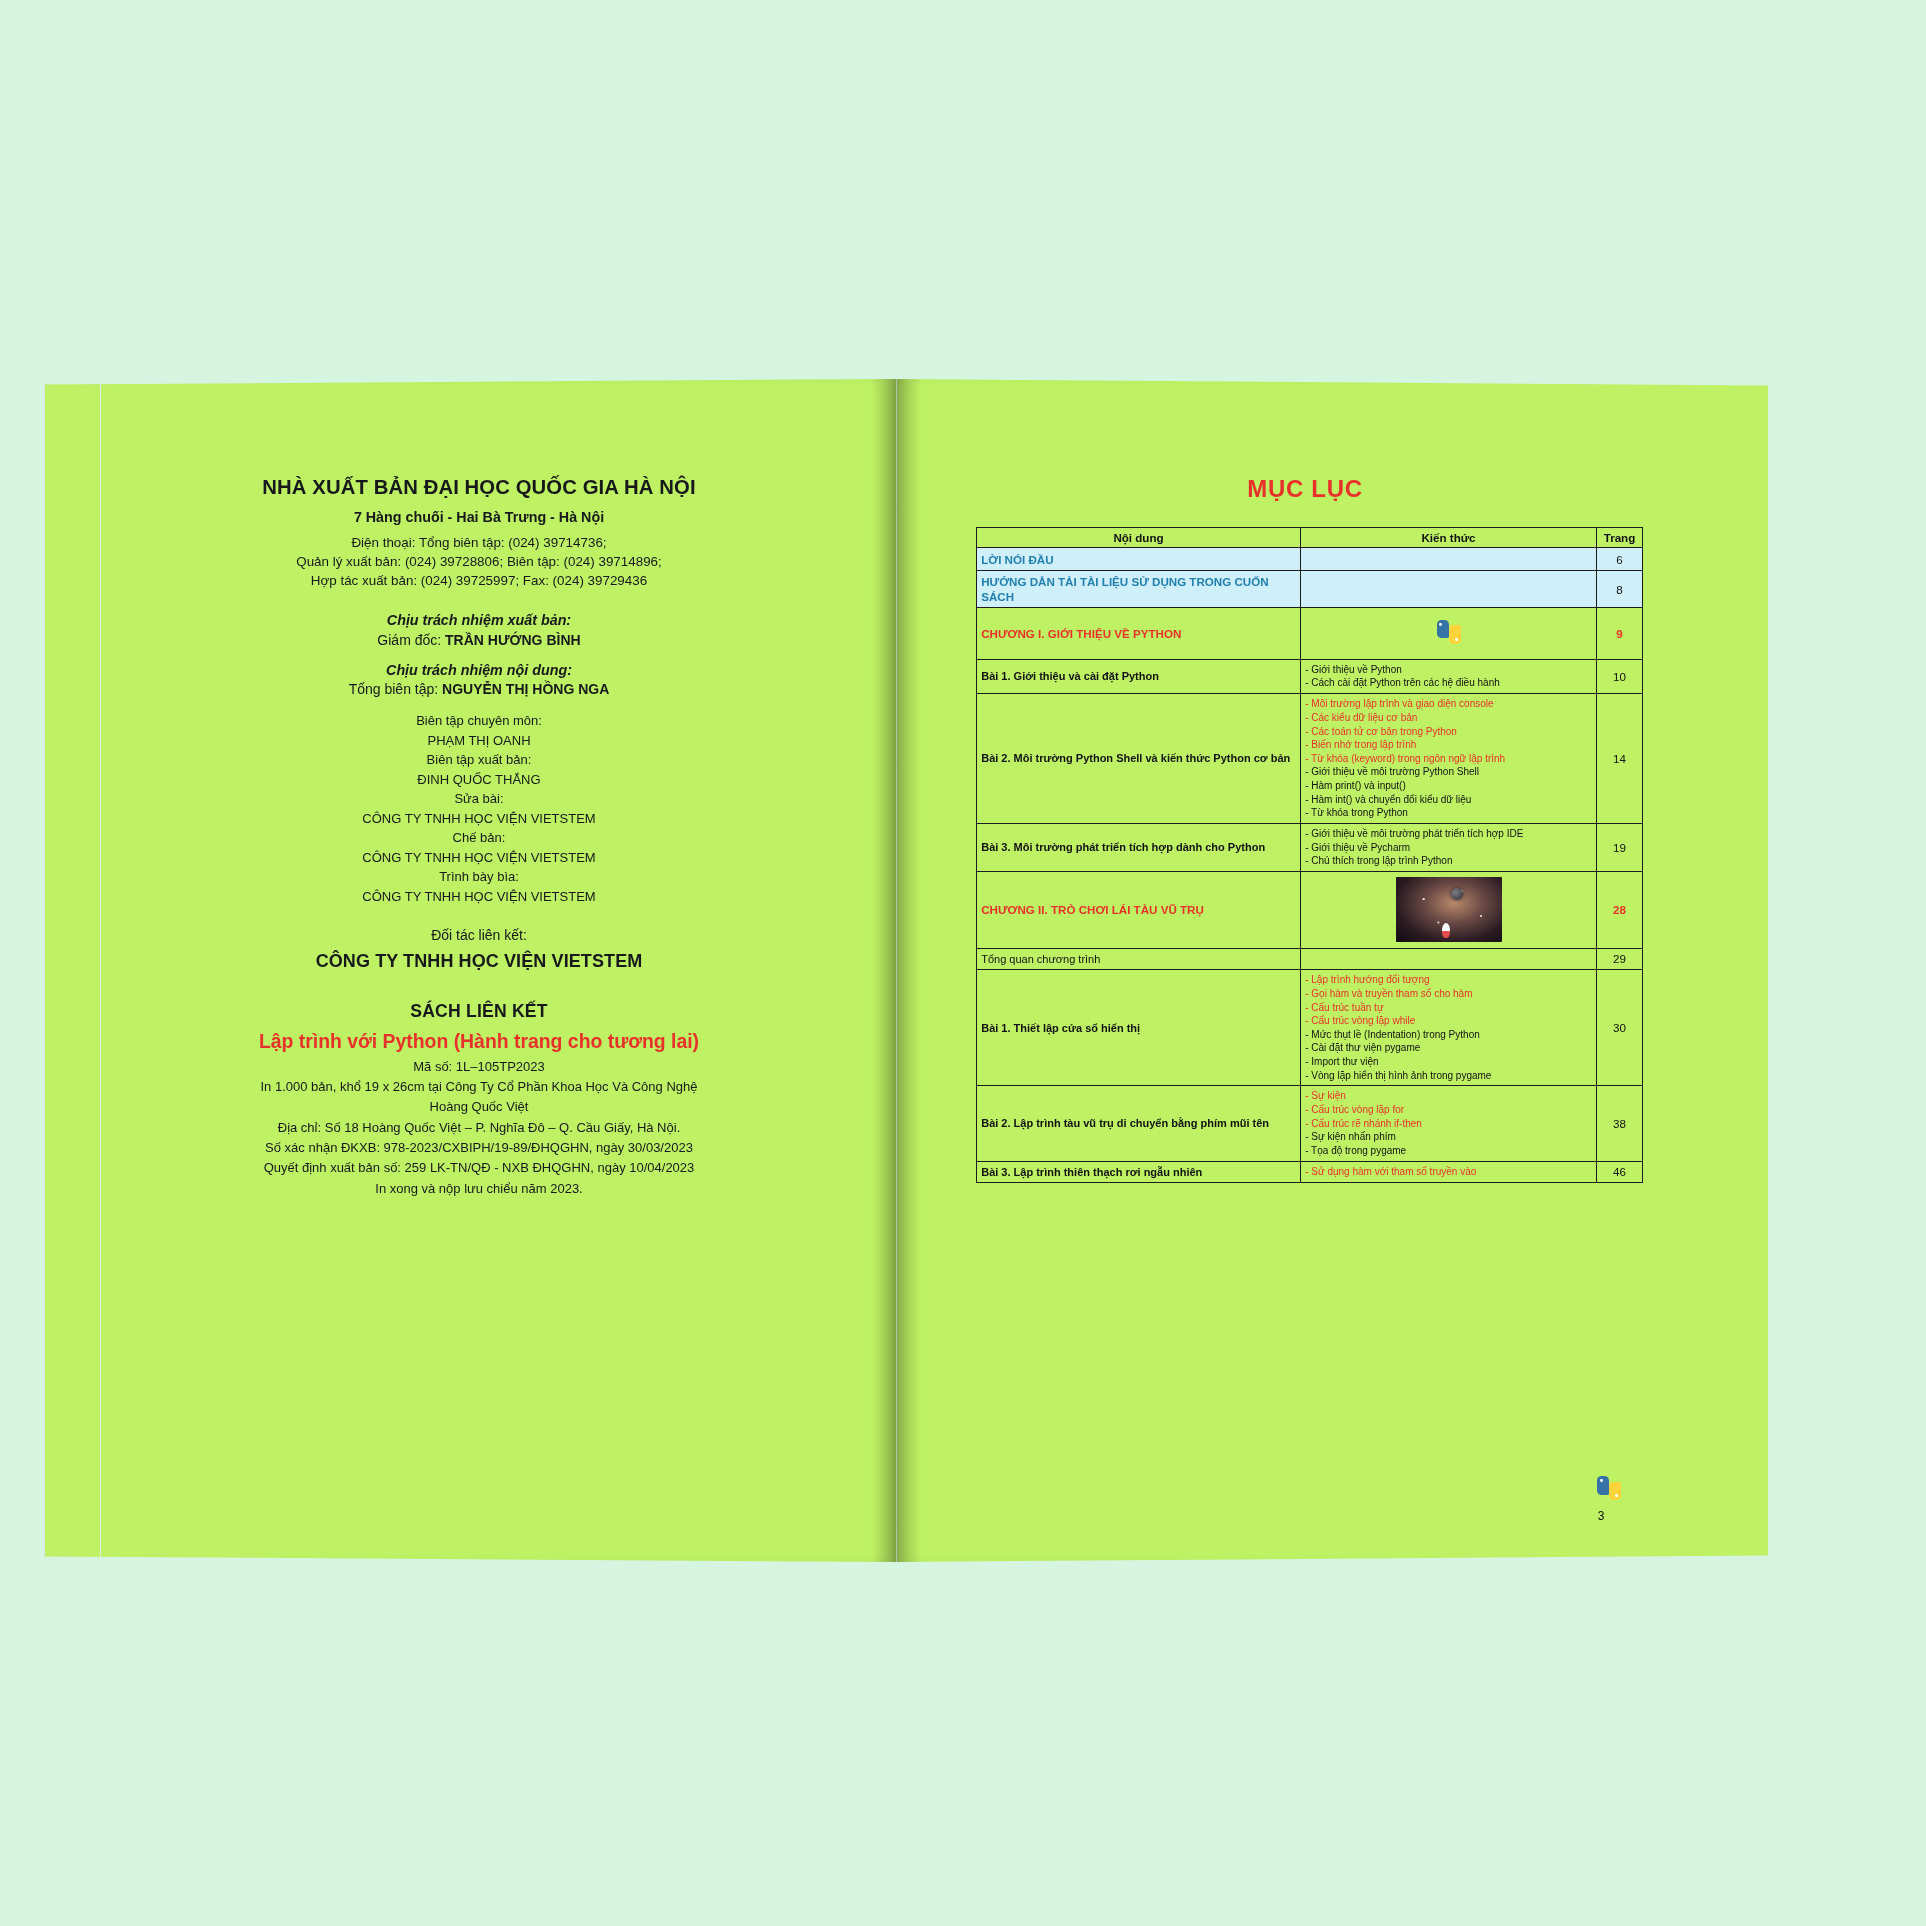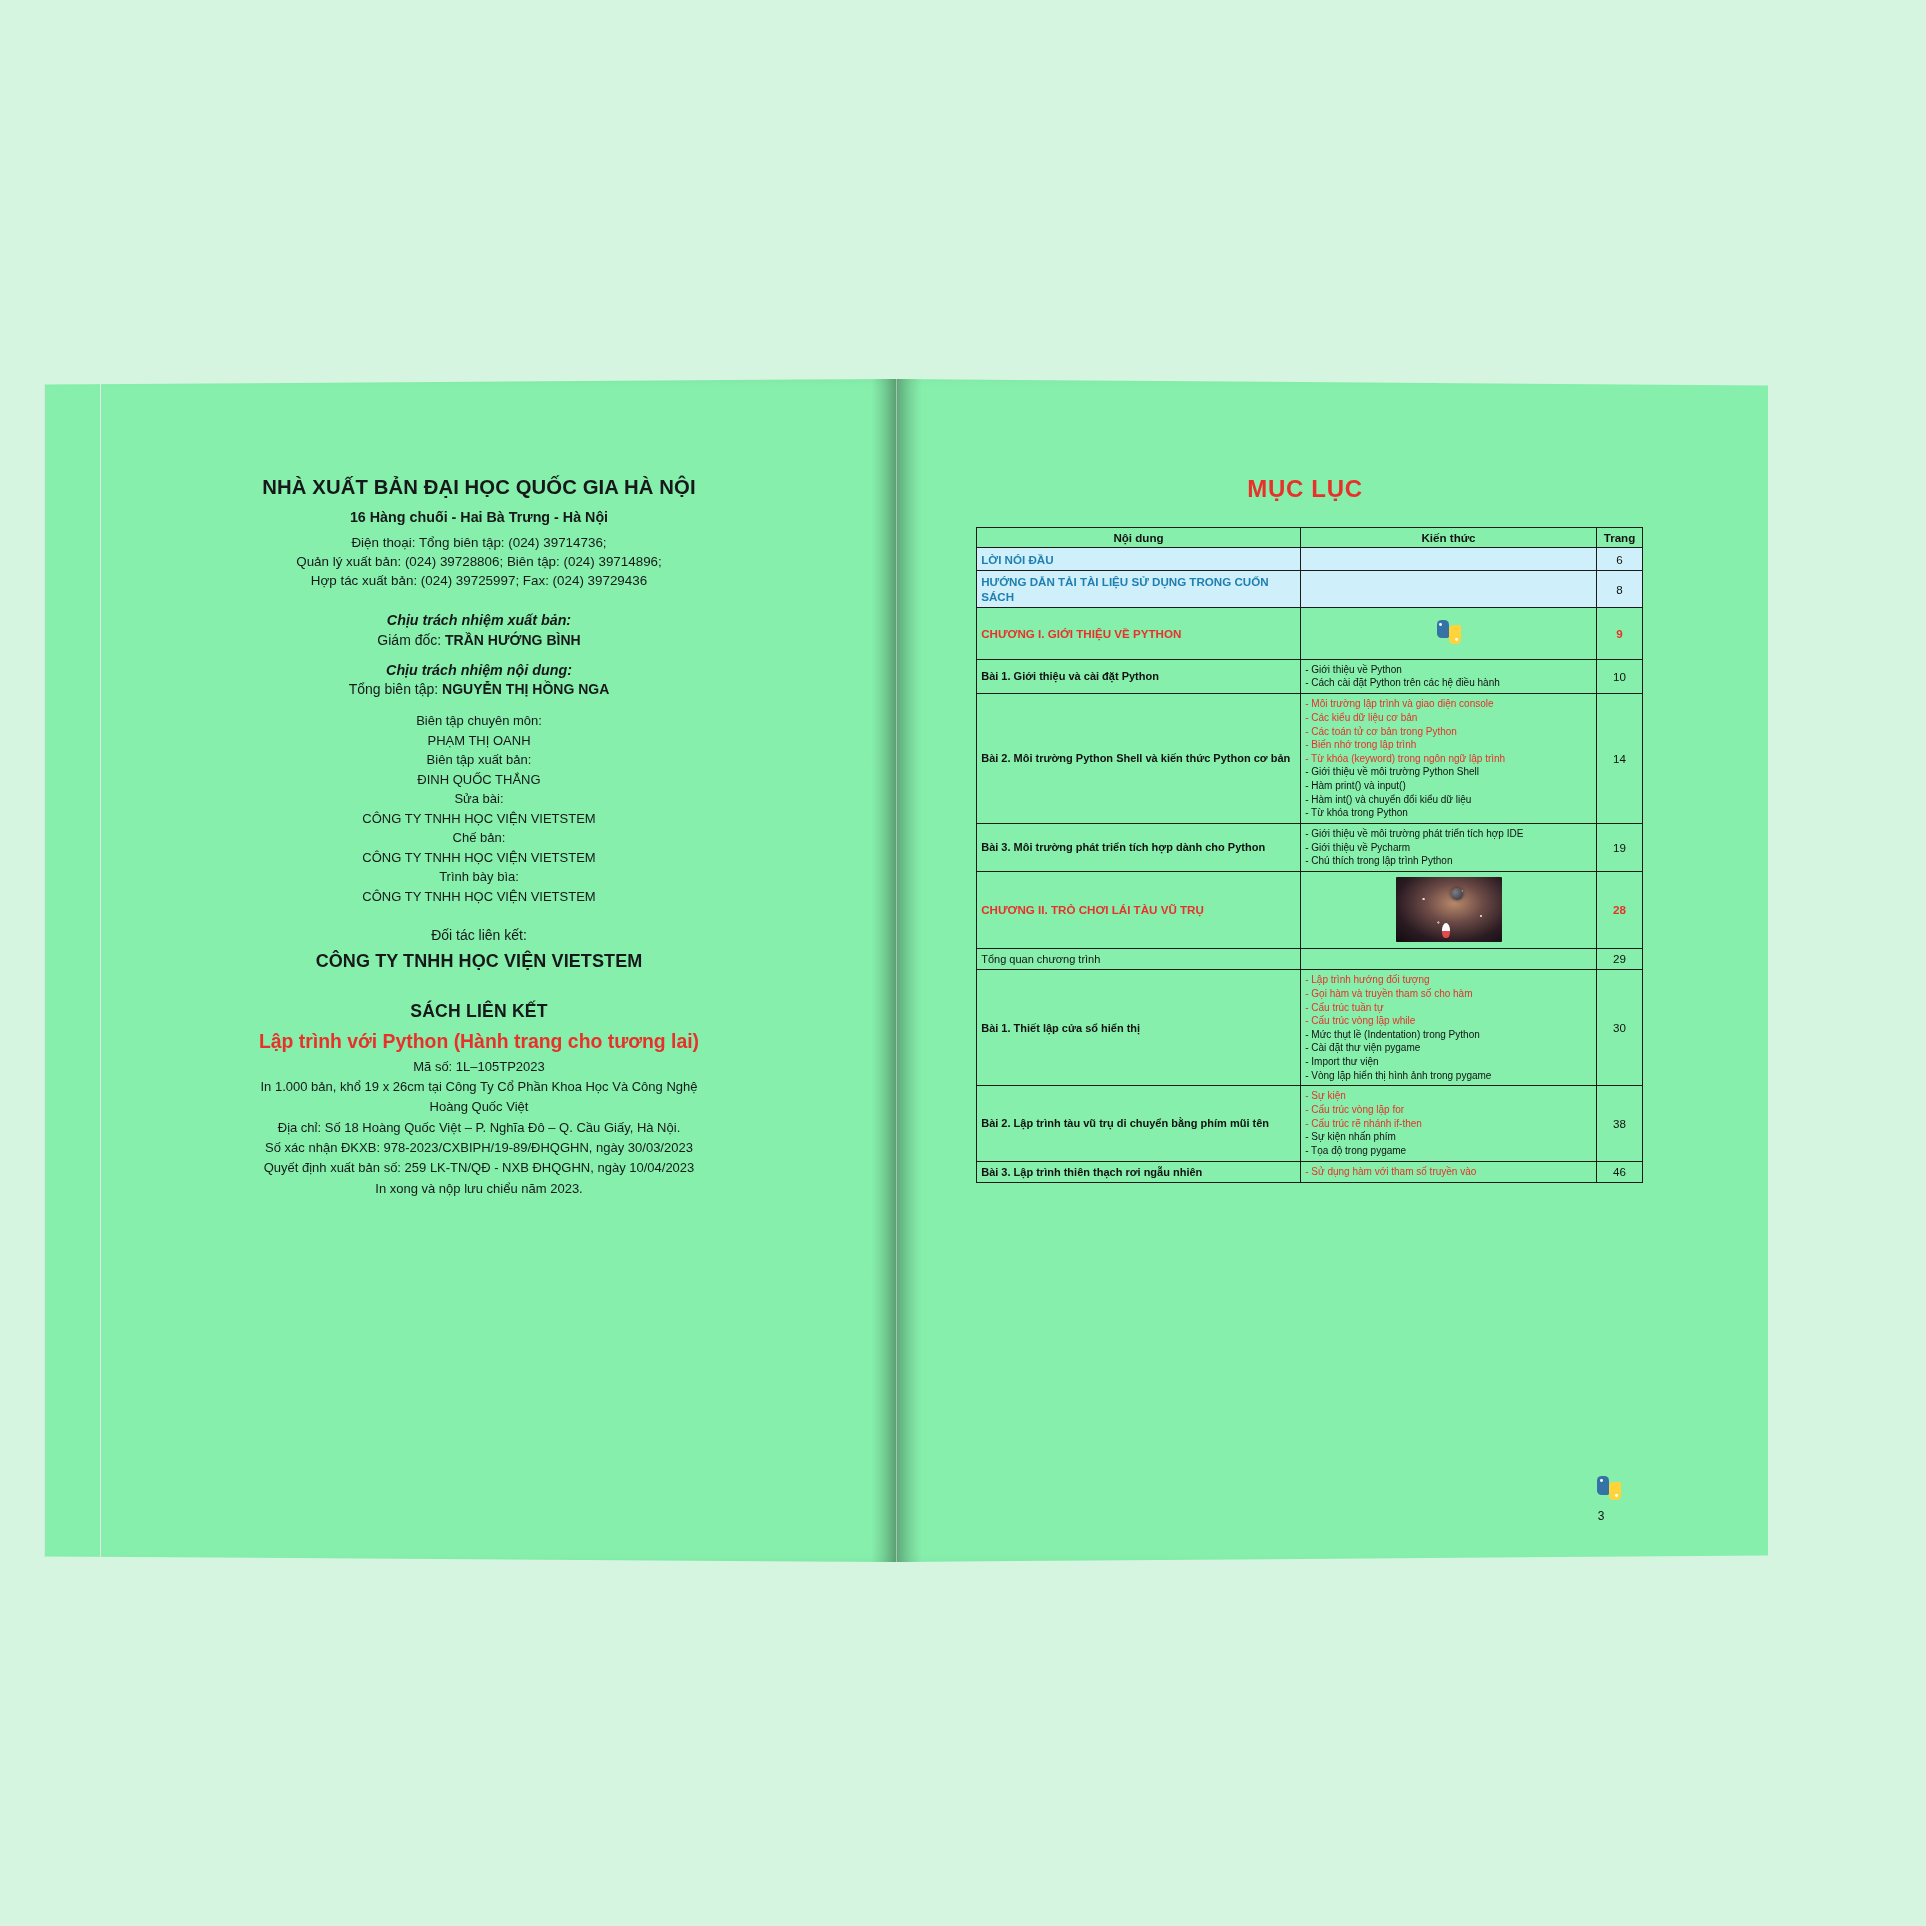--- a/index.html
+++ b/index.html
@@ -39,21 +39,21 @@
   .edge-blue   { right: 59px; top: 10.2px;  bottom: 10.2px; width: 36px;  background: #7ecbe8; }
   .edge-blue2  { right: 50px; top: 14px;  bottom: 14px; width: 12px;  background: #9fd9ef; }
   .edge-white  { right: 40px;  top: 12px;  bottom: 12px; width: 12px;  background: #f3f6f8; }
   .edge-yellow { right: 29px;  top: 15.7px;  bottom: 15.7px; width: 12px;  background: #ffe6a0; }
   .edge-orange { right: 19.4px;  top: 19.4px;  bottom: 19.4px; width: 10.2px;  background: #ffc98b; }
   .edge-red    { right: 11px;  top: 24px;  bottom: 24px; width: 9.2px;  background: #f2837c; }
 
   .page {
     position: absolute;
     top: 0;
-    background: #86efac;
+    background: #bef264;
   }
   .page-left {
     left: 0;
     width: 851px;
     height: 1183px;
     box-shadow: inset -11px 0 18.5px -11px rgba(0,0,0,0.28);
     border-left: 0.9px solid #e2e2e2;
     clip-path: polygon(0 5.5px, 100% 0, 100% 100%, 0 calc(100% - 5.5px));
   }
   .page-right {
@@ -305,21 +305,21 @@
     <div class="edge edge-yellow"></div>
     <div class="edge edge-white"></div>
     <div class="edge edge-blue2"></div>
     <div class="edge edge-blue"></div>
 
     <div class="page page-left">
       <div class="gutter-line"></div>
 
       <div class="imprint">
         <div class="imp-title">NHÀ XUẤT BẢN ĐẠI HỌC QUỐC GIA HÀ NỘI</div>
-        <div class="imp-sub">16 Hàng chuối - Hai Bà Trưng - Hà Nội</div>
+        <div class="imp-sub">7 Hàng chuối - Hai Bà Trưng - Hà Nội</div>
         <div class="imp-line">Điện thoại: Tổng biên tập: (024) 39714736;</div>
         <div class="imp-line">Quản lý xuất bản: (024) 39728806; Biên tập: (024) 39714896;</div>
         <div class="imp-line">Hợp tác xuất bản: (024) 39725997; Fax: (024) 39729436</div>
 
         <div class="gap-m"></div>
         <div class="imp-head-italic">Chịu trách nhiệm xuất bản:</div>
         <div class="imp-strong-line">
           <span>Giám đốc: </span><b>TRẦN HƯỚNG BÌNH</b>
         </div>
 

